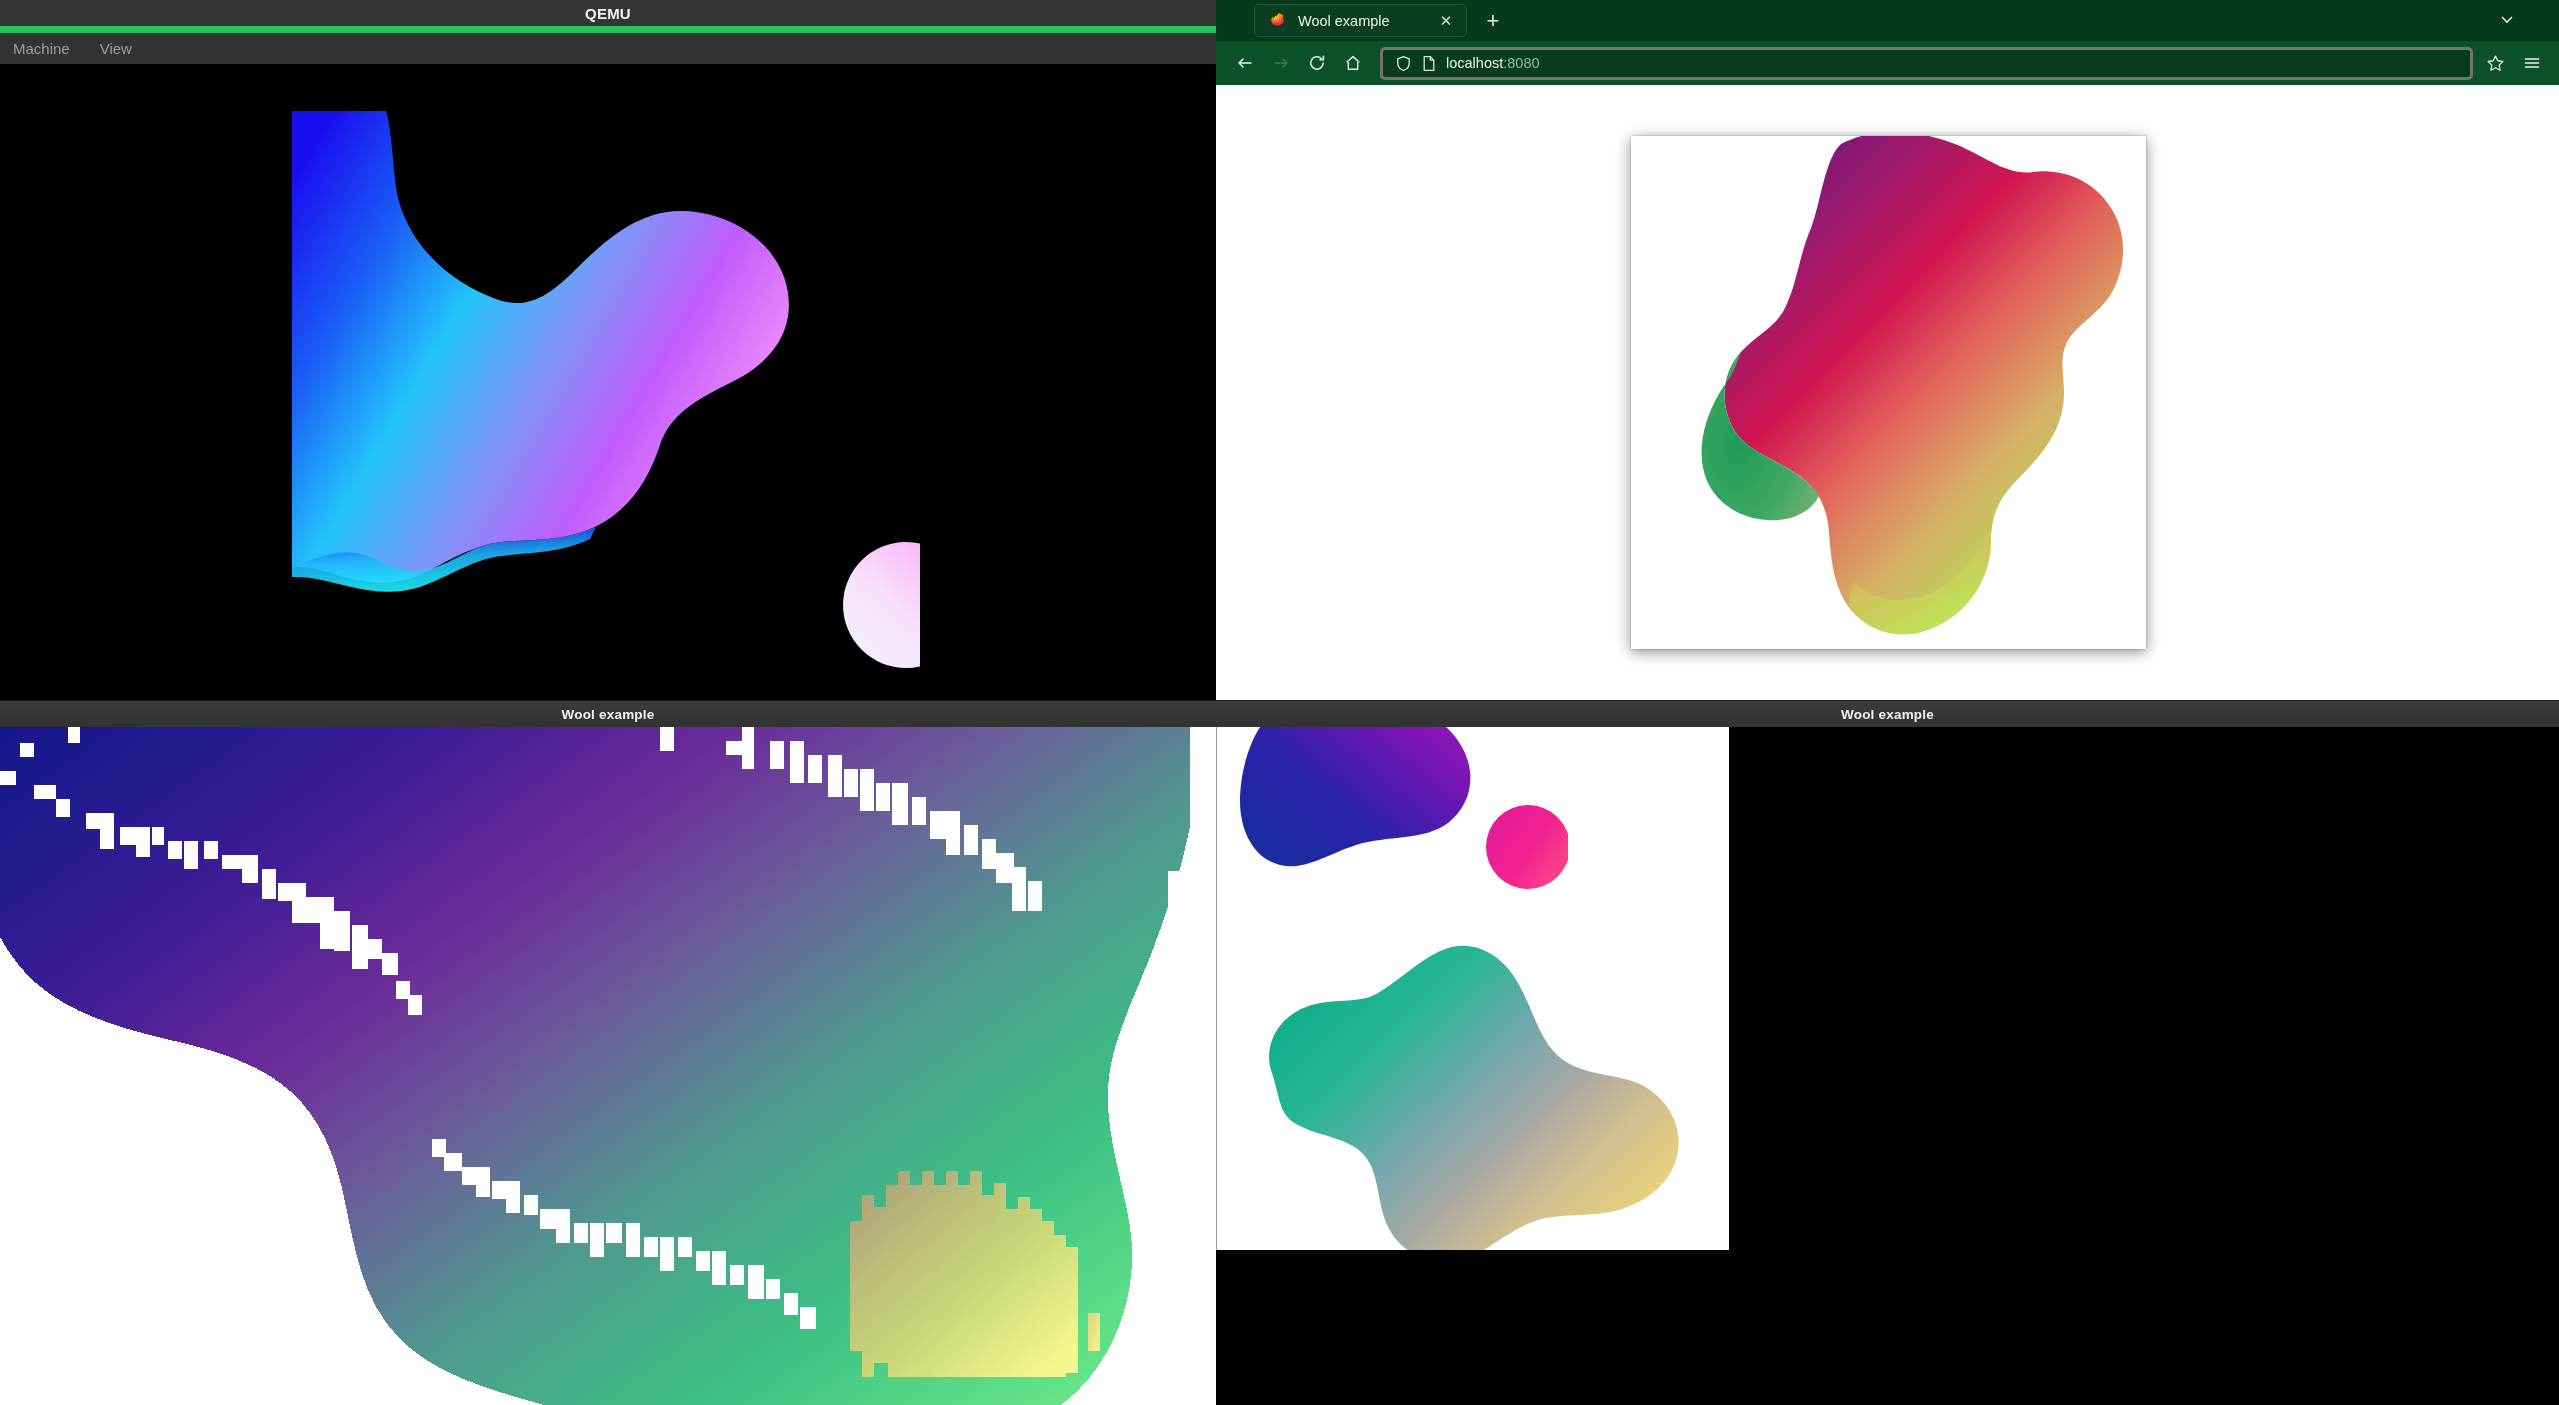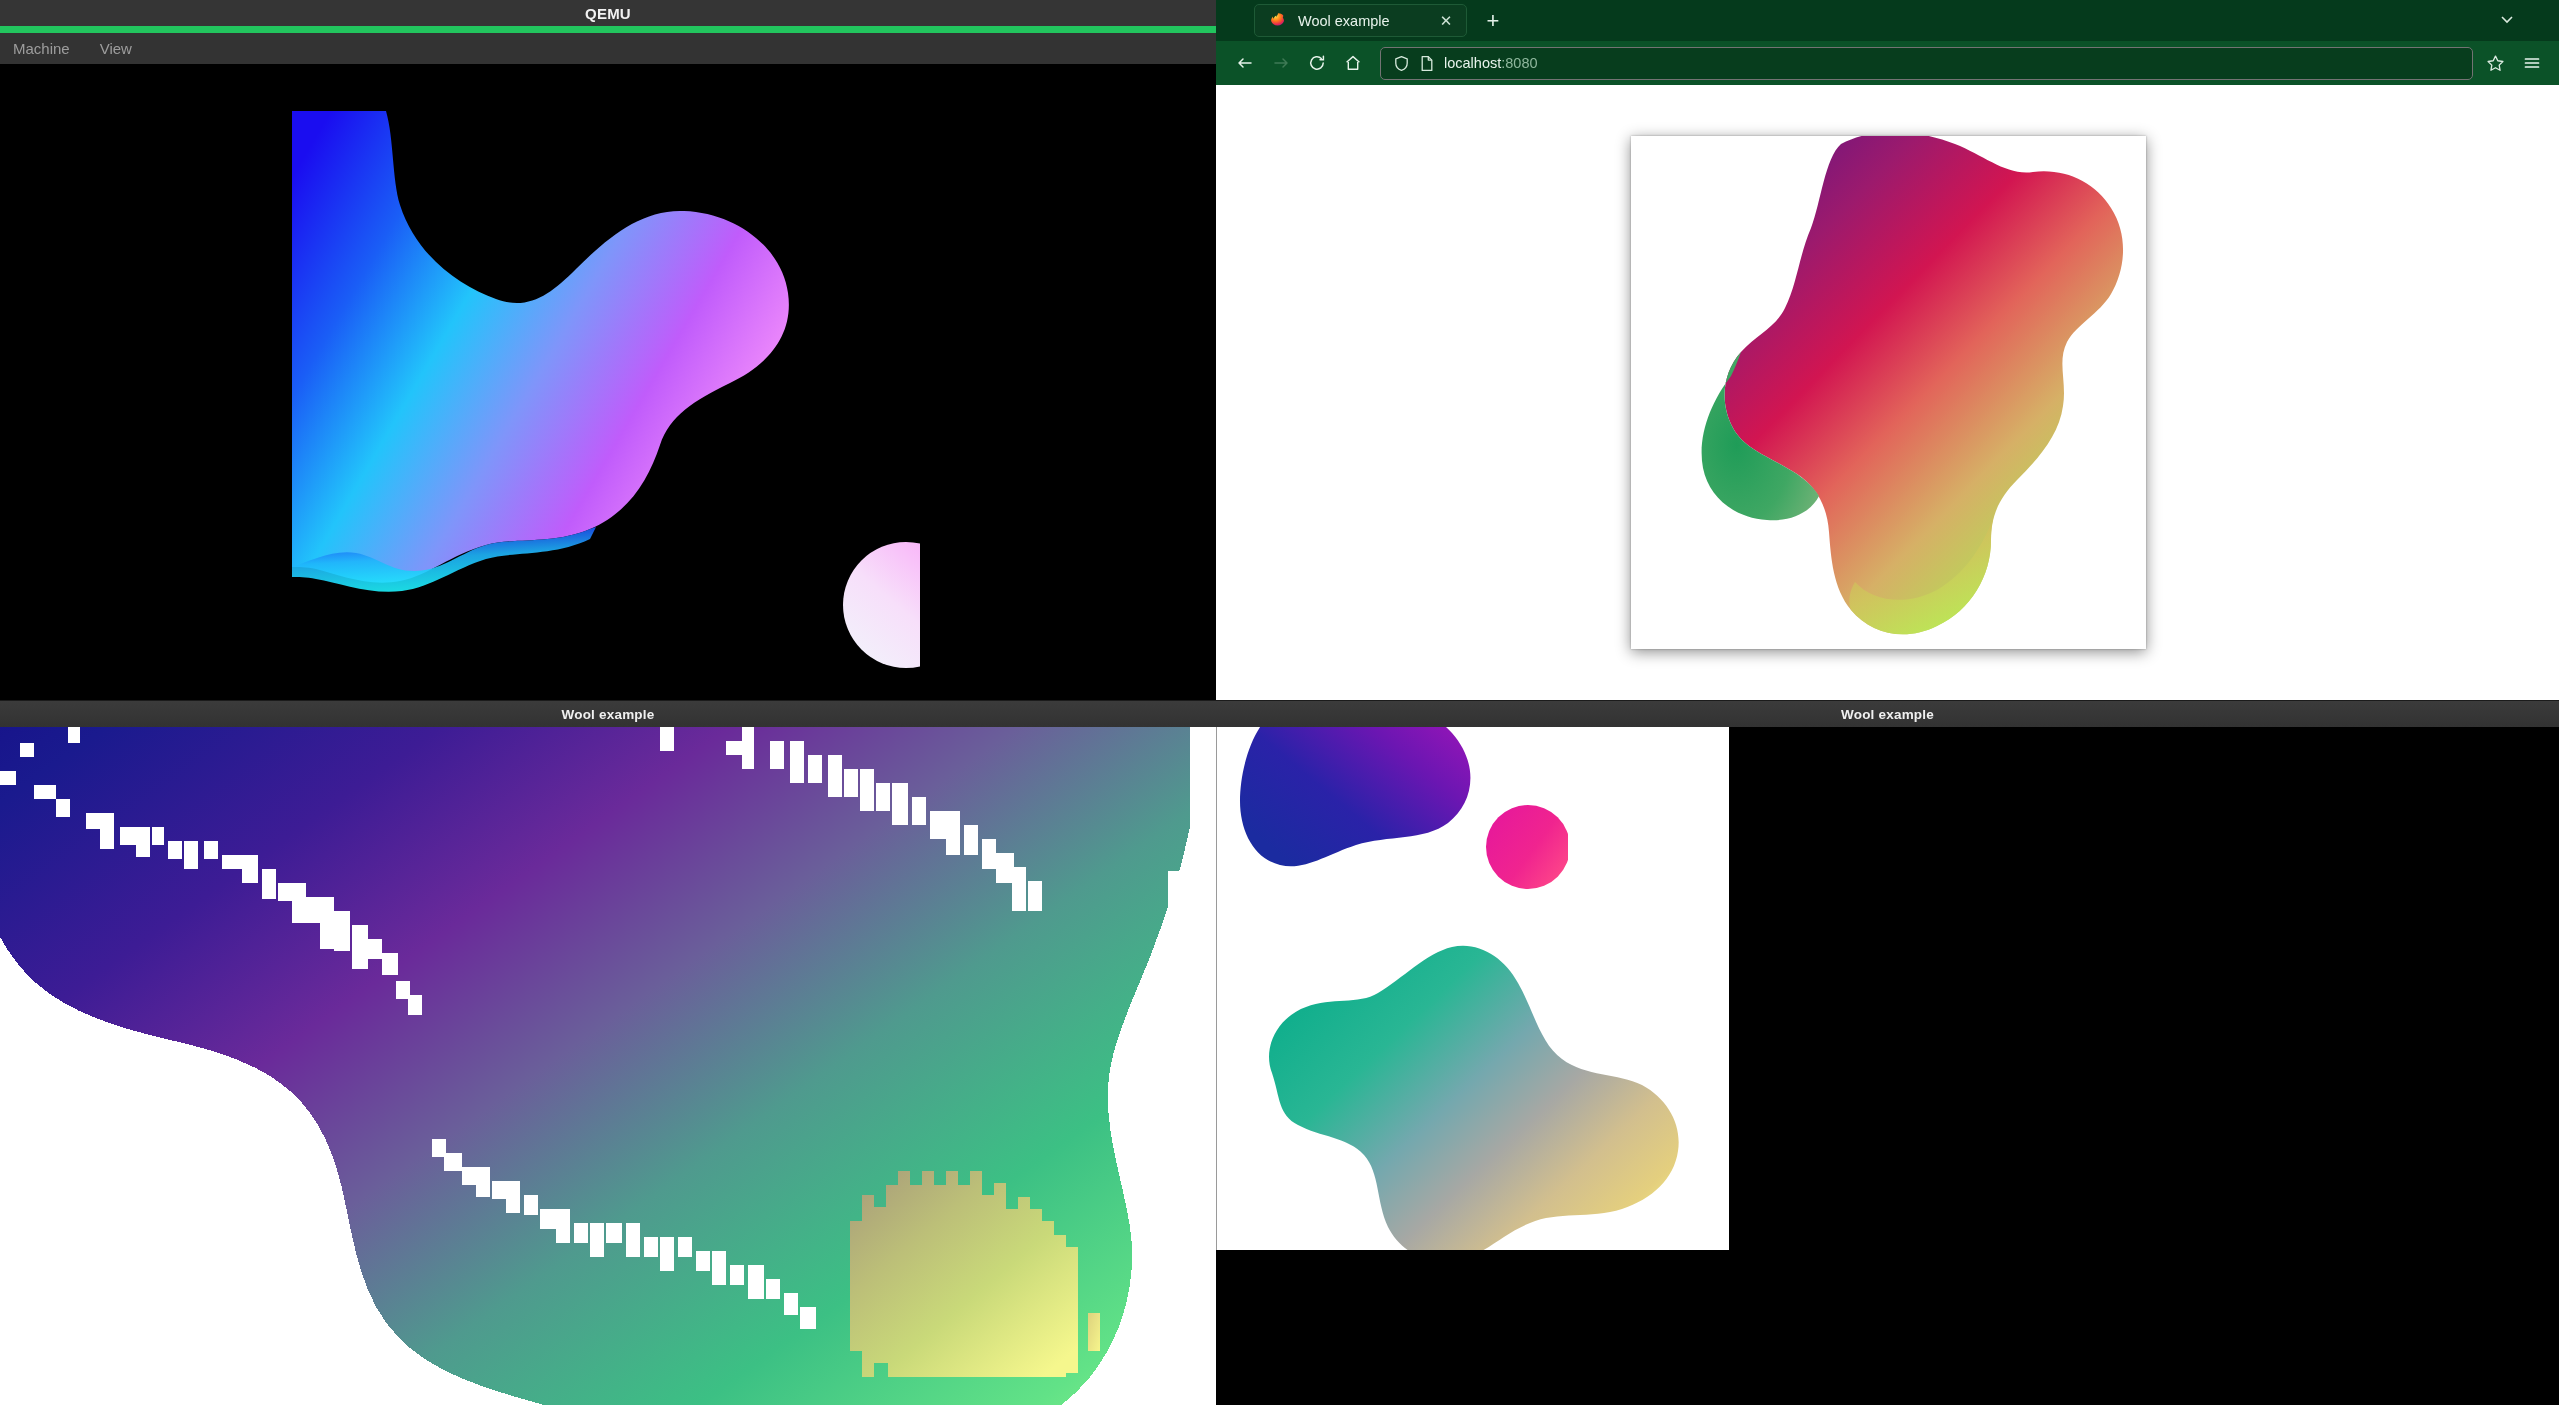--- a/index.html
+++ b/index.html
@@ -96,21 +96,21 @@
   .ff-navbtn {
     width: 33px; height: 33px; border-radius: 5px;
     display:flex; align-items:center; justify-content:center;
     color: #e6f2ea;
   }
   .ff-navbtn.disabled { color: #3f7a55; }
   .ff-urlbar {
     flex: 1 1 auto; height: 33px; margin: 0 6px 0 8px;
     background: #073d1d; border-radius: 5px;
     display:flex; align-items:center; gap: 9px; padding: 0 10px 0 12px;
-    border: 1px solid #737373;
+    border: 3px solid #737373;
   }
   .ff-url-text { color: #e9f4ed; font-size: 14.5px; white-space: nowrap; }
   .ff-url-text .dim { color: #8fb79d; }
   .ff-star { width: 26px; height:26px; display:flex; align-items:center; justify-content:center; color:#dcebe1; }
   .ff-hamburger {
     width: 34px; height: 34px; margin-left: 4px;
     display:flex; align-items:center; justify-content:center; color:#e9f4ed;
   }
   .ff-content {
     position: absolute; left: 0; top: 85px; width: 1343px; height: 615px;

